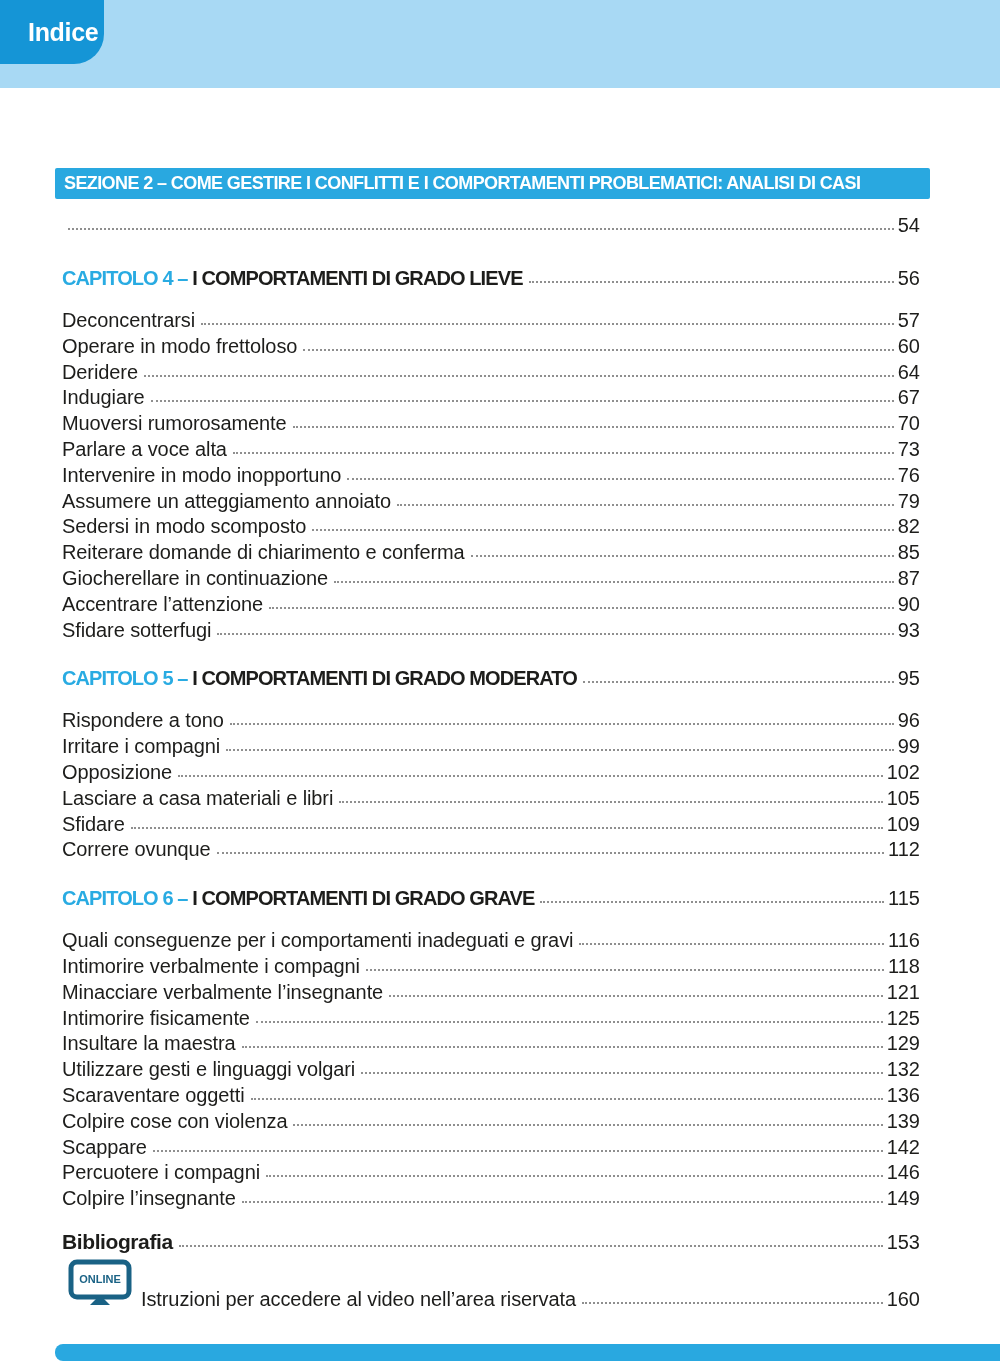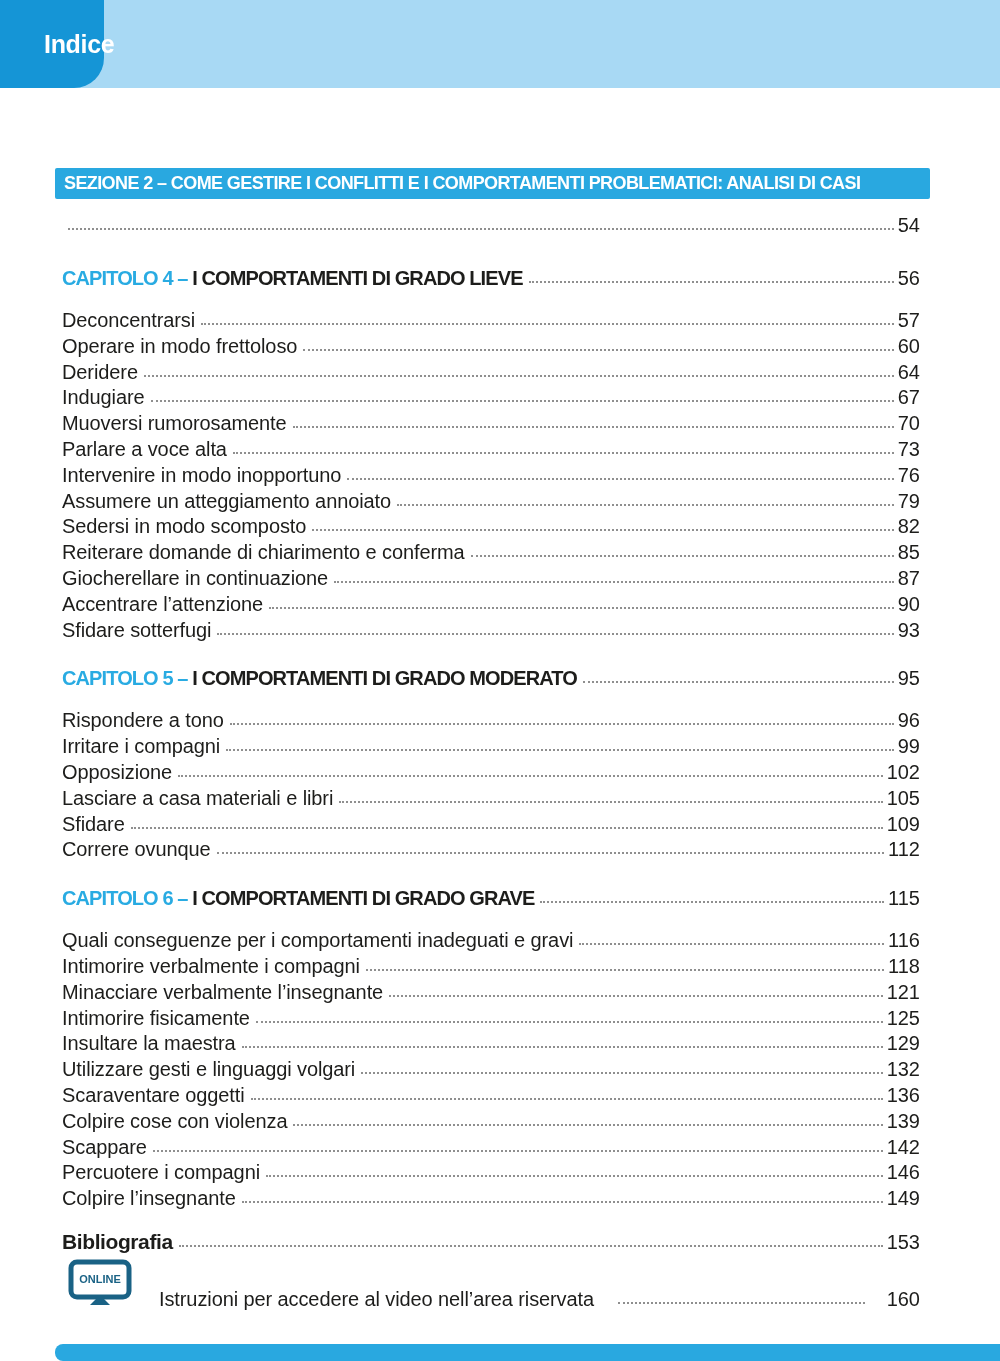--- a/index.html
+++ b/index.html
@@ -10,22 +10,22 @@
     --online:#1a6285;
     --dots:#8f8f8f;
     --ink:#1d1d1b;
   }
   *{box-sizing:border-box;}
   body{margin:0;background:#fff;font-family:"Liberation Sans",sans-serif;color:var(--ink);}
   .page{position:relative;width:1000px;height:1361px;background:#fff;overflow:hidden;margin:0 auto;}
 
   
   .top-band{position:absolute;top:0;left:0;width:100%;height:88px;background:var(--band);}
-  .tab{position:absolute;top:0;left:0;width:104px;height:88px;background:var(--tab);
-       border-bottom-right-radius:30px;display:flex;align-items:center;padding-left:44px;}
+  .tab{position:absolute;top:0;left:0;width:104px;height:64px;background:var(--tab);
+       border-bottom-right-radius:30px;display:flex;align-items:center;padding-left:28px;}
   .tab span{color:#fff;font-size:25px;font-weight:700;letter-spacing:-0.3px;}
 
   
   .content{position:absolute;top:88px;left:0;width:100%;padding:0 80px 0 62px;}
 
   
   .section-bar{margin:80px -10px 13px -7px;height:31px;background:var(--bar);border-radius:2px;
                display:flex;align-items:center;padding-left:9px;overflow:hidden;}
   .section-bar-text{color:#fff;font-size:18px;font-weight:700;letter-spacing:-0.6px;white-space:nowrap;}
 
@@ -43,21 +43,21 @@
   .chapter-row{line-height:28px;margin-bottom:14px;}
   .chapter-row .cap-num{font-size:20px;font-weight:700;letter-spacing:-0.9px;color:var(--capitolo);white-space:pre;}
   .chapter-row .cap-title{font-size:20px;font-weight:700;letter-spacing:-0.9px;color:var(--ink);}
 
   .items .toc-row{line-height:25.8px;}
   .items .lbl{font-size:20px;font-weight:400;letter-spacing:-0.1px;}
 
   .biblio-row{margin-top:16px;line-height:27px;}
   .biblio-row .lbl{font-size:21px;font-weight:700;letter-spacing:-0.4px;}
 
-  .online-row{margin-top:3px;gap:18px;}
+  .online-row{margin-top:3px;}
   .online-row .lbl{font-size:20px;font-weight:400;letter-spacing:-0.1px;margin-left:9px;}
   .online-icon{margin-left:6px;flex:0 0 auto;}
   .online-icon rect{fill:#fff;stroke:var(--online);stroke-width:5;}
   .online-icon text{fill:var(--online);font-family:"Liberation Sans",sans-serif;font-size:11px;font-weight:700;}
   .online-icon path{fill:var(--online);}
 
   
   .bottom-bar{position:absolute;bottom:0;left:55px;right:0;height:17px;background:var(--bar);
               border-radius:8px 0 0 8px;}
 </style>

